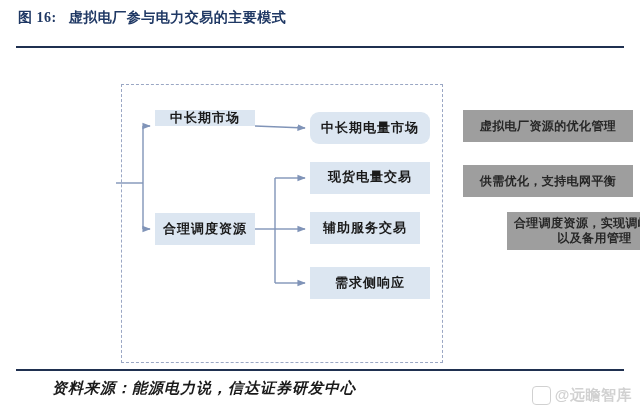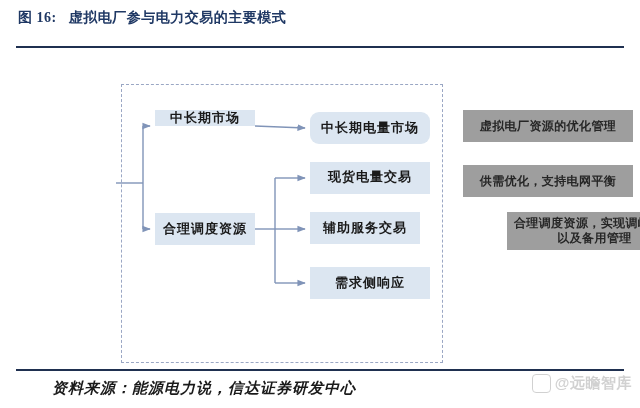--- a/index.html
+++ b/index.html
@@ -125,21 +125,21 @@
     font-size: 15px;
     color: #1a1a1a;
     letter-spacing: 1px;
     white-space: nowrap;
     margin-left: 22px;
   }
 
   .watermark {
     position: absolute;
     right: 8px;
-    top: 374px;
+    top: 386px;
     display: flex;
     align-items: flex-end;
     gap: 4px;
     opacity: 0.45;
     padding-left: 32px;
   }
   .watermark .wm-logo {
     width: 17px; height: 17px;
     border: 1.6px solid #9b9b9b;
     border-radius: 4px;

